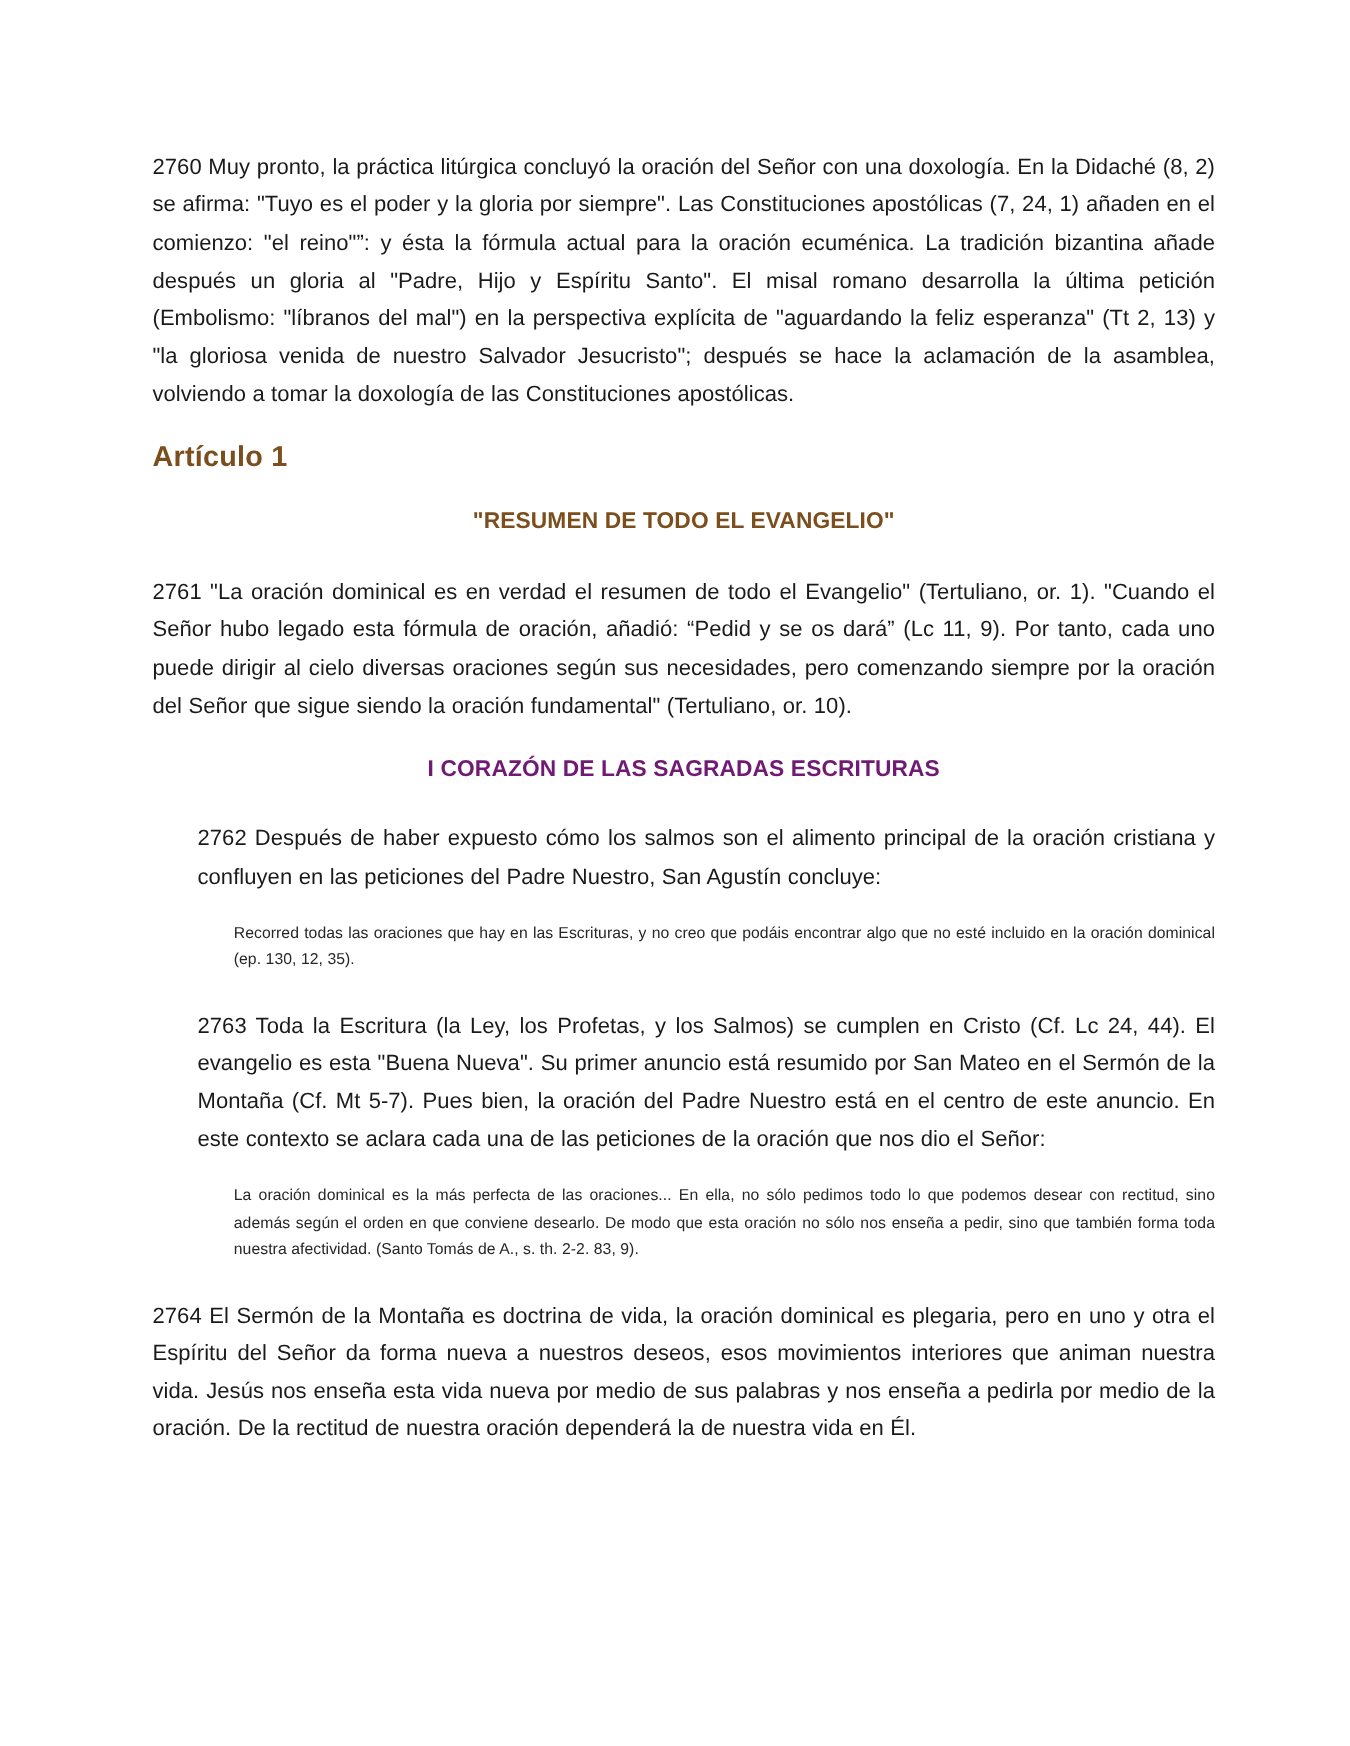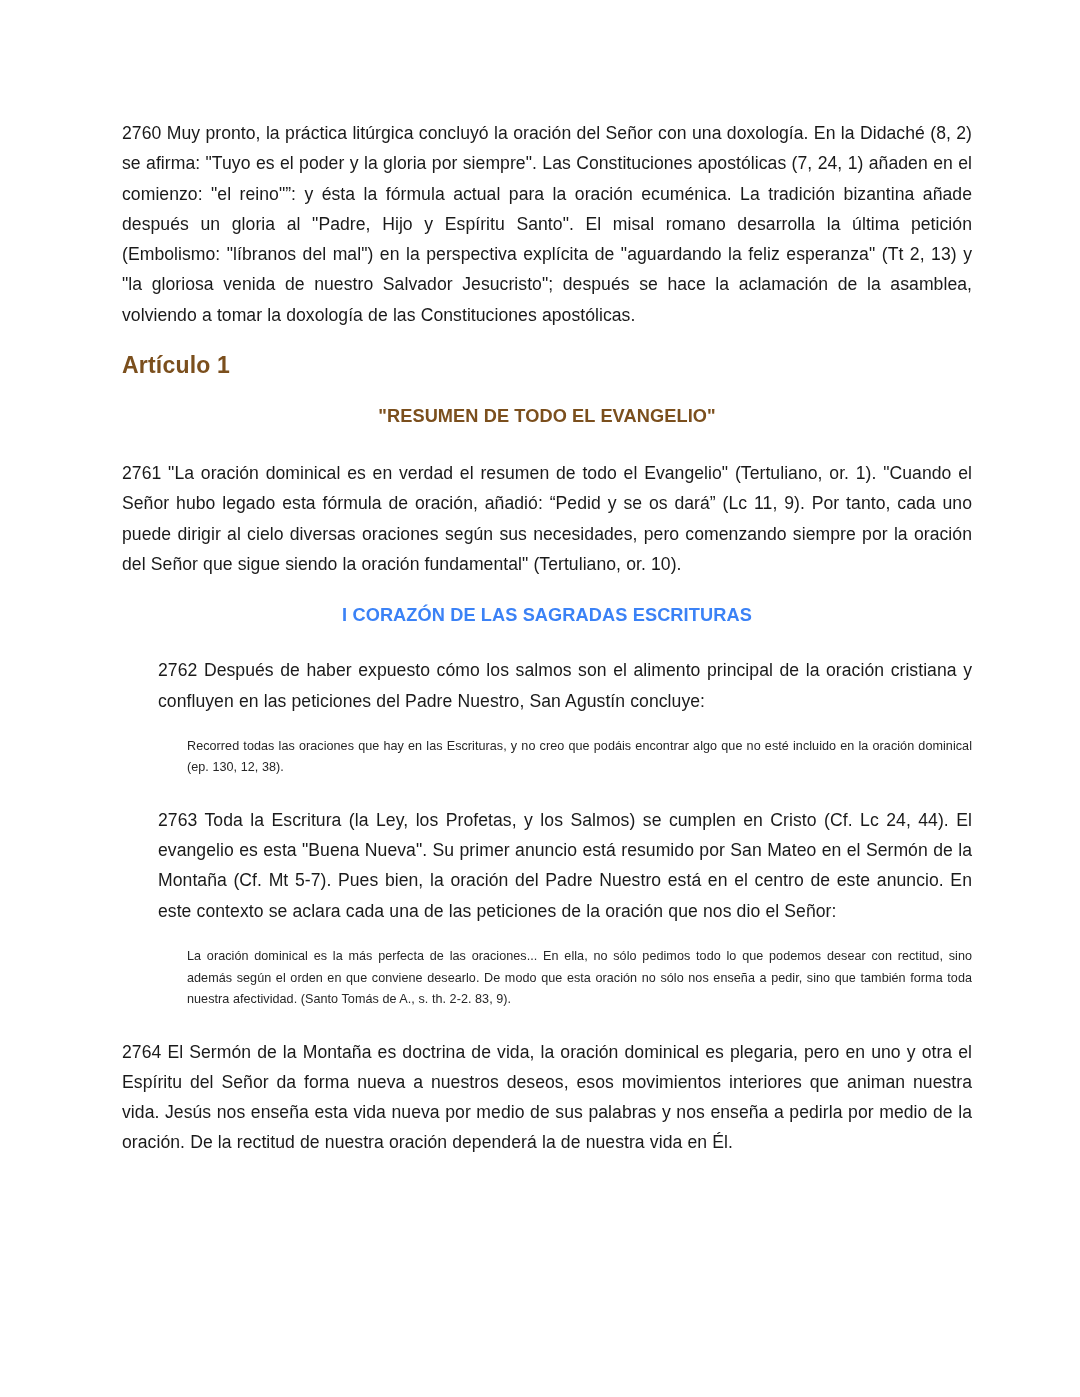--- a/index.html
+++ b/index.html
@@ -57,21 +57,21 @@
     font-weight: bold;
     color: #7b4f1d;
     text-align: center;
     margin: 0 0 30px 0;
     line-height: 24px;
     letter-spacing: 0.1px;
   }
   .heading-roman {
     font-size: 18.2px;
     font-weight: bold;
-    color: #3b82f6;
+    color: #701a75;
     text-align: center;
     margin: 16px 0 28px 0;
     line-height: 24px;
     letter-spacing: 0.1px;
   }
 
   
   .quote-block {
     font-size: 12.6px;
     line-height: 21.5px;
@@ -97,21 +97,21 @@
     <p class="article-label sp-before-article">Artículo 1</p>
 
     <p class="heading-center">"RESUMEN DE TODO EL EVANGELIO"</p>
 
     <p class="para">2761 "La oración dominical es en verdad el resumen de todo el Evangelio" (Tertuliano, or. 1). "Cuando el Señor hubo legado esta fórmula de oración, añadió: “Pedid y se os dará” (Lc 11, 9). Por tanto, cada uno puede dirigir al cielo diversas oraciones según sus necesidades, pero comenzando siempre por la oración del Señor que sigue siendo la oración fundamental" (Tertuliano, or. 10).</p>
 
     <p class="heading-roman">I CORAZÓN DE LAS SAGRADAS ESCRITURAS</p>
 
     <p class="para sp-tight">2762 Después de haber expuesto cómo los salmos son el alimento principal de la oración cristiana y confluyen en las peticiones del Padre Nuestro, San Agustín concluye:</p>
 
-    <p class="quote-block">Recorred todas las oraciones que hay en las Escrituras, y no creo que podáis encontrar algo que no esté incluido en la oración dominical (ep. 130, 12, 38).</p>
+    <p class="quote-block">Recorred todas las oraciones que hay en las Escrituras, y no creo que podáis encontrar algo que no esté incluido en la oración dominical (ep. 130, 12, 35).</p>
 
     <p class="para sp-tight">2763 Toda la Escritura (la Ley, los Profetas, y los Salmos) se cumplen en Cristo (Cf. Lc 24, 44). El evangelio es esta "Buena Nueva". Su primer anuncio está resumido por San Mateo en el Sermón de la Montaña (Cf. Mt 5-7). Pues bien, la oración del Padre Nuestro está en el centro de este anuncio. En este contexto se aclara cada una de las peticiones de la oración que nos dio el Señor:</p>
 
     <p class="quote-block">La oración dominical es la más perfecta de las oraciones... En ella, no sólo pedimos todo lo que podemos desear con rectitud, sino además según el orden en que conviene desearlo. De modo que esta oración no sólo nos enseña a pedir, sino que también forma toda nuestra afectividad. (Santo Tomás de A., s. th. 2-2. 83, 9).</p>
 
     <p class="para">2764 El Sermón de la Montaña es doctrina de vida, la oración dominical es plegaria, pero en uno y otra el Espíritu del Señor da forma nueva a nuestros deseos, esos movimientos interiores que animan nuestra vida. Jesús nos enseña esta vida nueva por medio de sus palabras y nos enseña a pedirla por medio de la oración. De la rectitud de nuestra oración dependerá la de nuestra vida en Él.</p>
 
   </div>
 </div>
 

